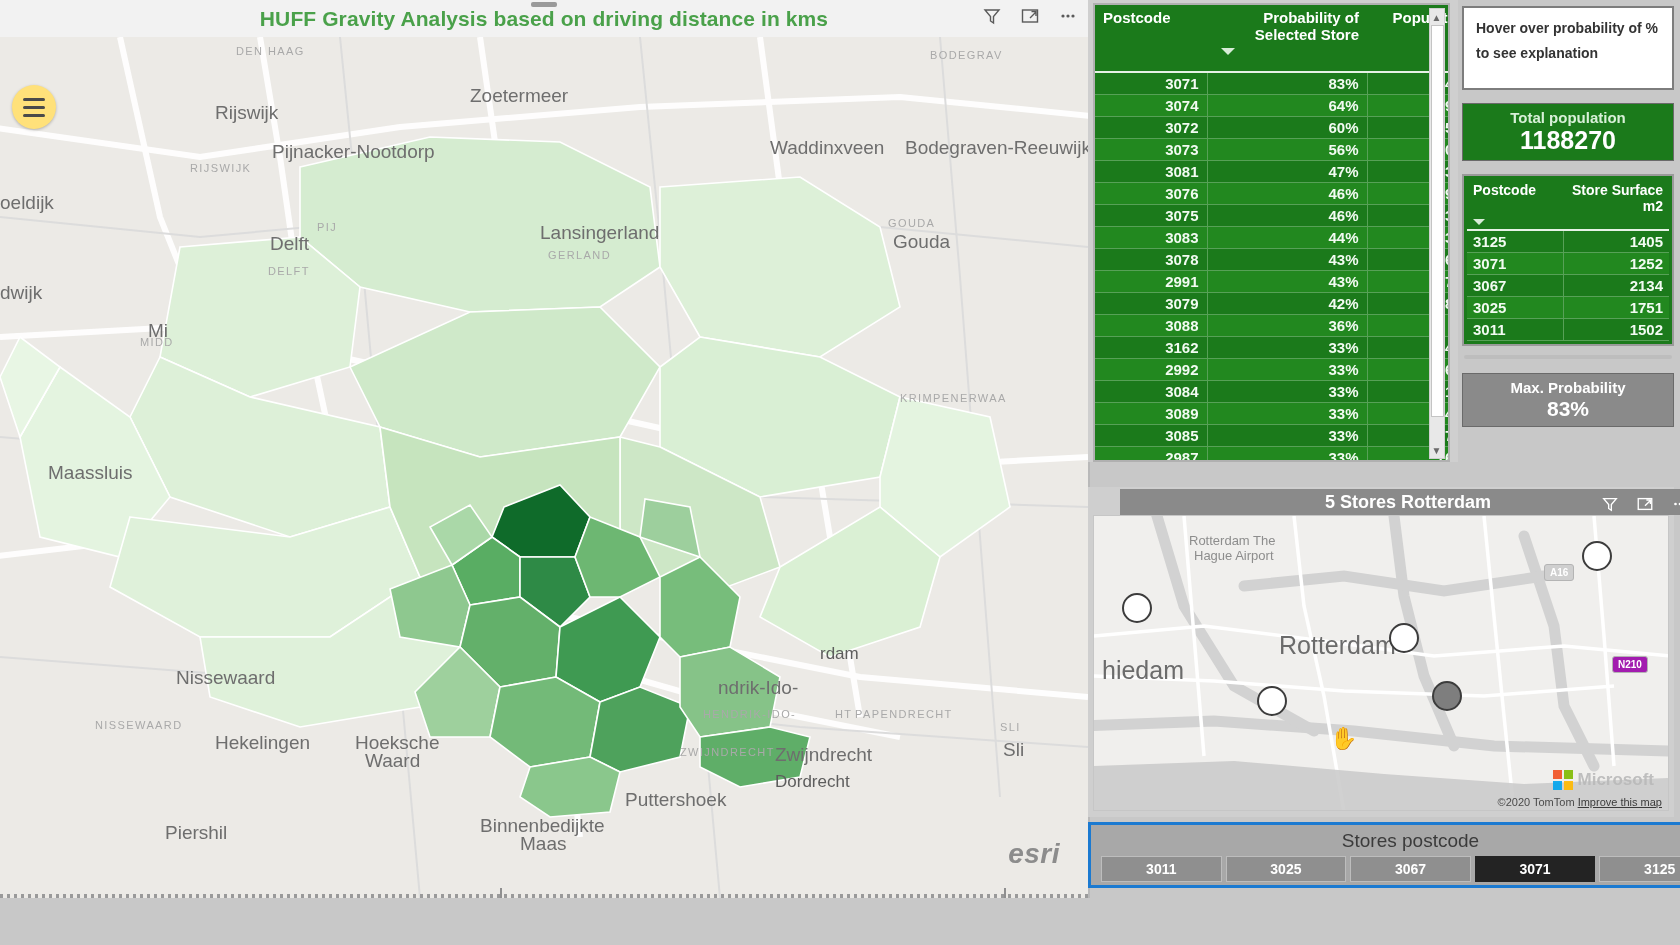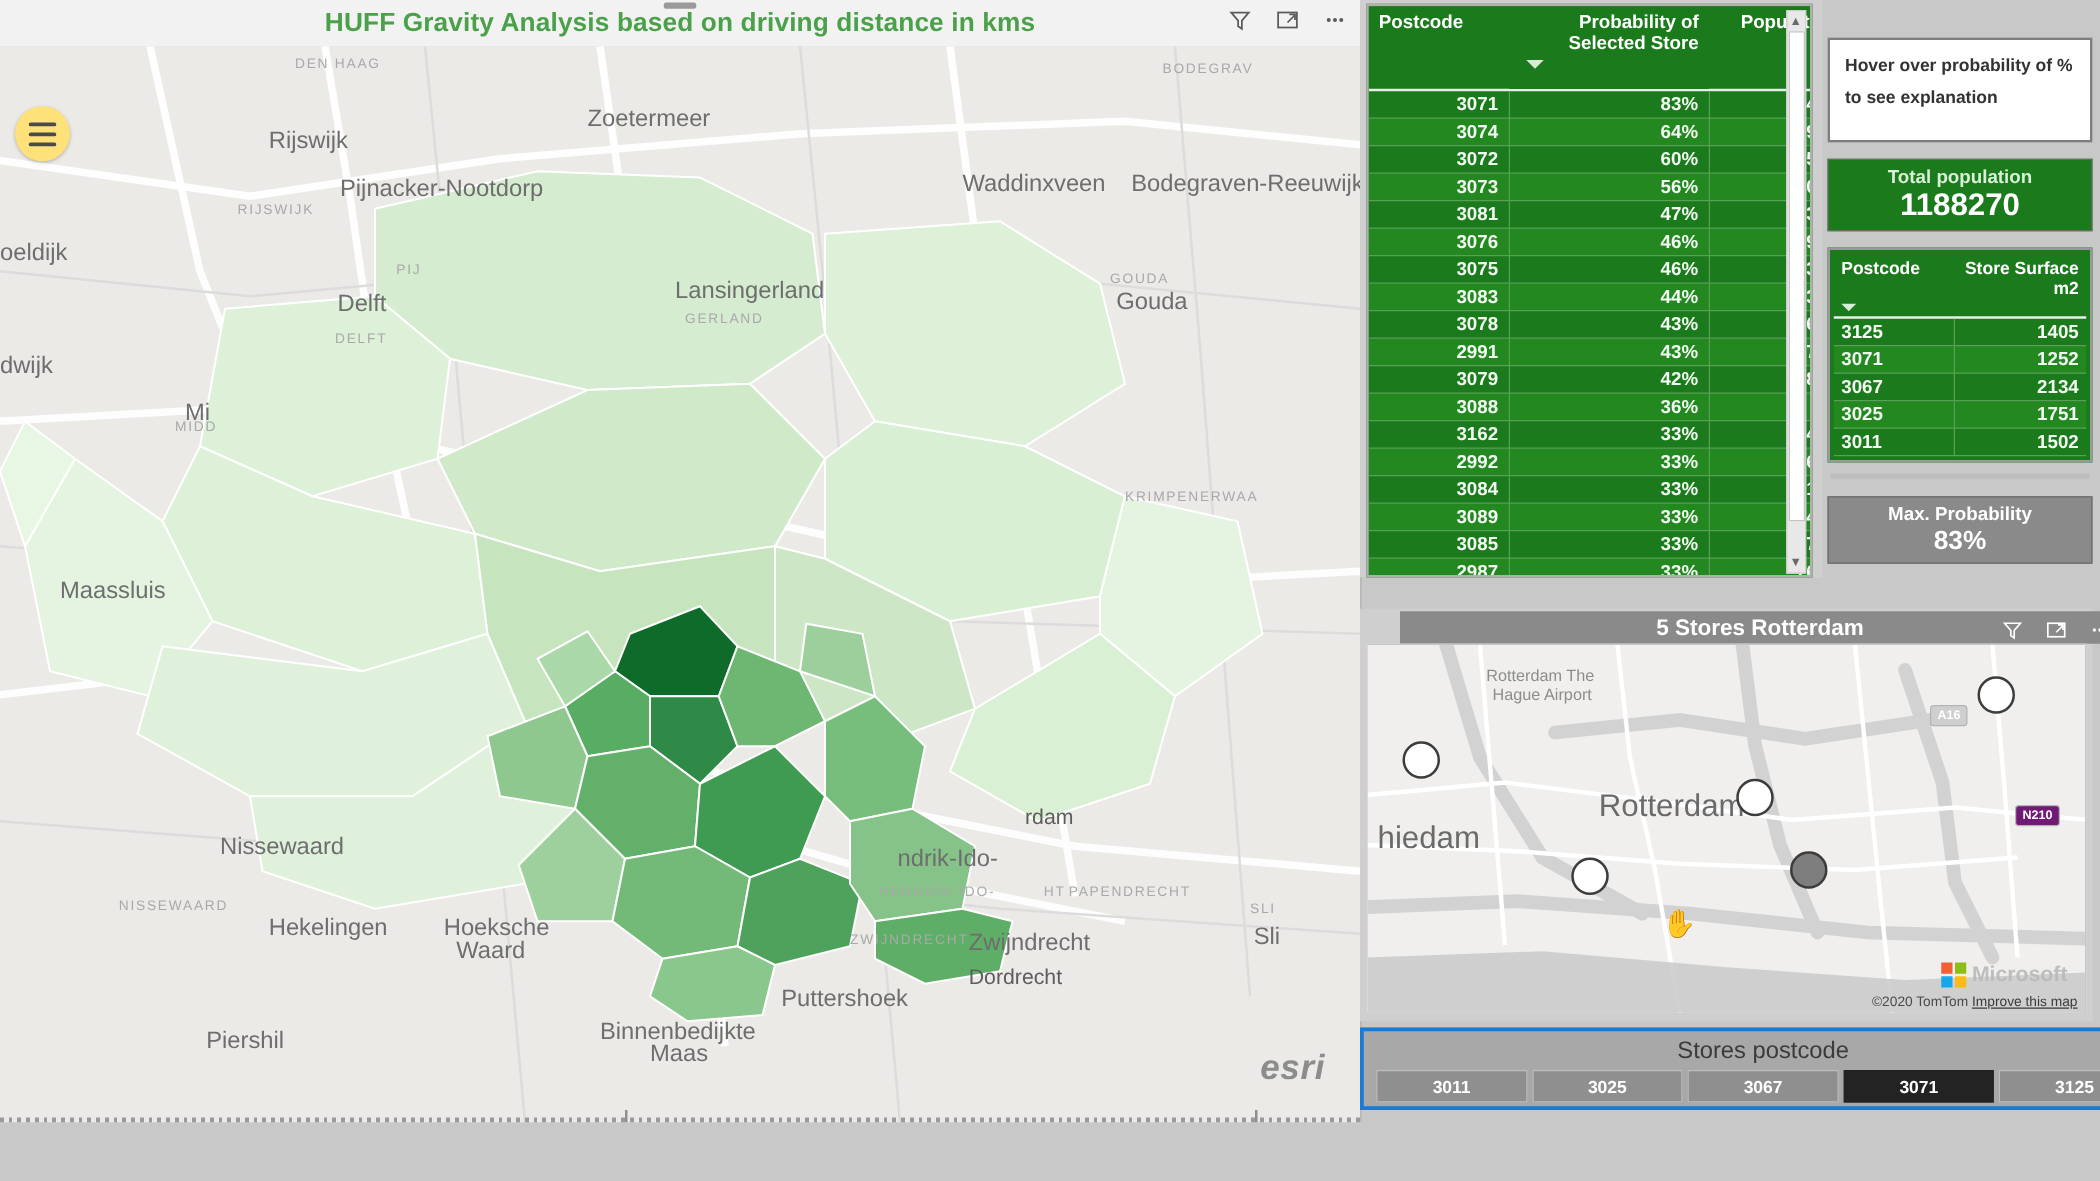--- a/index.html
+++ b/index.html
@@ -82,21 +82,20 @@
   .ptab-thumb{position:absolute;left:1px;top:16px;width:11px;height:390px;background:#ffffff;border:1px solid #c4c4c4;}
   .sb-arrow{position:absolute;left:0;width:13px;height:14px;display:flex;align-items:center;justify-content:center;color:#6a6a6a;font-size:10px;}
   .sb-arrow.up{top:1px;}
   .sb-arrow.down{bottom:1px;}
 
   
   .cards{position:absolute;left:1462px;top:6px;width:212px;}
   .hover-card{
     background:#ffffff;border:2px solid #7d7d7d;height:84px;padding:12px 12px;
     box-sizing:border-box;
-    margin-top:24px;
   }
   .hover-card p{margin:0 0 7px 0;color:#333333;font-size:14px;font-weight:bold;line-height:1.25;}
   .totpop{
     margin-top:13px;background:#1b7a1b;border:1px solid #6a6a6a;height:56px;
     display:flex;flex-direction:column;align-items:center;justify-content:center;
   }
   .totpop .lbl{color:#d8f0d8;font-size:15px;font-weight:bold;}
   .totpop .val{color:#ffffff;font-size:25px;font-weight:bold;line-height:1.15;}
   .surf-wrap{margin-top:13px;border:2px solid #9a9a9a;background:#1b7a1b;padding:3px;}
   table.stab{border-collapse:collapse;width:100%;table-layout:fixed;}
@@ -268,21 +267,21 @@
 
       <div class="esri-label">esri</div>
     <div class="mlabel caps" style="left: 236px; top: 8px;">DEN HAAG</div>
         <div class="mlabel big" style="left: 470px; top: 48px;">Zoetermeer</div>
         <div class="mlabel caps" style="left: 930px; top: 12px;">BODEGRAV</div>
         <div class="mlabel big" style="left: 215px; top: 65px;">Rijswijk</div>
         <div class="mlabel big" style="left: 272px; top: 104px;">Pijnacker-Nootdorp</div>
         <div class="mlabel big" style="left: 770px; top: 100px;">Waddinxveen</div>
         <div class="mlabel big" style="left: 905px; top: 100px;">Bodegraven-Reeuwijk</div>
         <div class="mlabel caps" style="left: 190px; top: 125px;">RIJSWIJK</div>
-        <div class="mlabel caps" style="left: 317px; top: 173px;">PIJ</div>
+        <div class="mlabel caps" style="left: 317px; top: 184px;">PIJ</div>
         <div class="mlabel big" style="left: 270px; top: 196px;">Delft</div>
         <div class="mlabel big" style="left: 540px; top: 185px;">Lansingerland</div>
         <div class="mlabel caps" style="left: 888px; top: 180px;">GOUDA</div>
         <div class="mlabel big" style="left: 893px; top: 194px;">Gouda</div>
         <div class="mlabel caps" style="left: 268px; top: 228px;">DELFT</div>
         <div class="mlabel caps" style="left: 548px; top: 212px;">GERLAND</div>
         <div class="mlabel big" style="left: 0px; top: 155px;">oeldijk</div>
         <div class="mlabel big" style="left: 0px; top: 245px;">dwijk</div>
         <div class="mlabel big" style="left: 148px; top: 283px;">Mi</div>
         <div class="mlabel caps" style="left: 140px; top: 299px;">MIDD</div>
@@ -531,21 +530,21 @@
           <path d="M0 250 L140 245 L290 258 L430 268 L576 262 L576 296 L0 296 Z"></path>
         </g>
       </svg>
 
       <div class="ms-label" style="left:95px;top:17px">Rotterdam The</div>
       <div class="ms-label" style="left:100px;top:32px">Hague Airport</div>
       <div class="ms-label city" style="left:185px;top:115px">Rotterdam</div>
       <div class="ms-label city" style="left:8px;top:140px">hiedam</div>
 
       <div class="shield" style="left:450px;top:48px">A16</div>
-      <div class="shield" style="left:518px;top:128px;background:#701a75">N210</div>
+      <div class="shield" style="left:518px;top:140px;background:#a21caf">N210</div>
 
       <div class="store-dot" style="left:28px;top:77px"></div>
       <div class="store-dot" style="left:488px;top:25px"></div>
       <div class="store-dot" style="left:295px;top:107px"></div>
       <div class="store-dot" style="left:163px;top:170px"></div>
       <div class="store-dot sel" style="left:338px;top:165px"></div>
 
       <div class="cursor-hand" style="left:236px;top:210px">✋</div>
 
       <div class="ms-logo">

